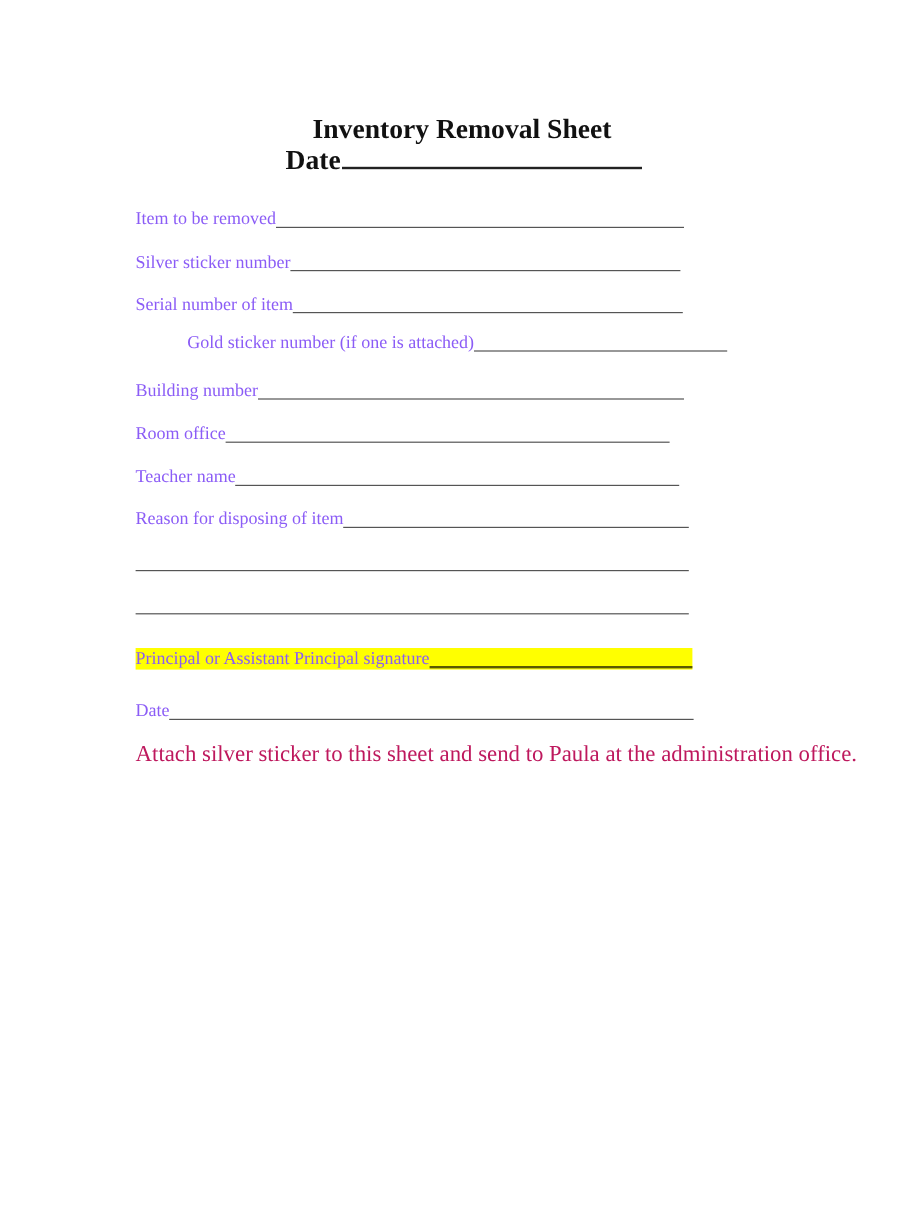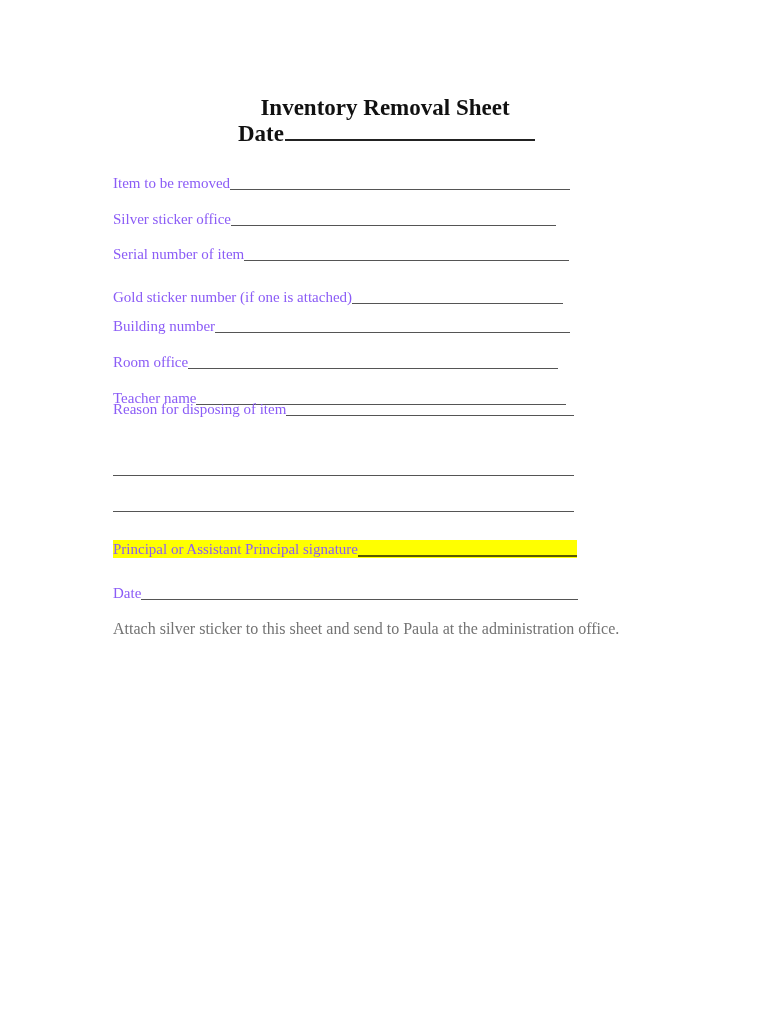--- a/index.html
+++ b/index.html
@@ -75,23 +75,23 @@
       height: 18px;
     }
     .row.highlight .blank {
       border-bottom: 2px solid #5a5a00;
       margin-bottom: 1px;
     }
     .note {
       position: absolute;
       left: 113px;
       top: 620px;
-      font-size: 16px;
+      font-size: 19px;
       line-height: 18px;
-      color: #737373;
+      color: #be185d;
       white-space: nowrap;
     }
   </style>
 </head>
 <body>
 
 <div class="page">
 
   <div class="title title-1">Inventory Removal Sheet</div>
 
@@ -99,50 +99,50 @@
     <span>Date</span>
     <span class="blank"></span>
   </div>
 
   <div class="row" style="top:174px;">
     <span class="label">Item to be removed</span>
     <span class="blank" style="width:340px;"></span>
   </div>
 
   <div class="row" style="top:210px;">
-    <span class="label">Silver sticker office</span>
+    <span class="label">Silver sticker number</span>
     <span class="blank" style="width:325px;"></span>
   </div>
 
   <div class="row" style="top:245px;">
     <span class="label">Serial number of item</span>
     <span class="blank" style="width:325px;"></span>
   </div>
 
-  <div class="row" style="top:288px;">
+  <div class="row" style="top:277px;margin-left:43px;">
     <span class="label">Gold sticker number (if one is attached)</span>
     <span class="blank" style="width:211px;"></span>
   </div>
 
   <div class="row" style="top:317px;">
     <span class="label">Building number</span>
     <span class="blank" style="width:355px;"></span>
   </div>
 
   <div class="row" style="top:353px;">
     <span class="label">Room office</span>
     <span class="blank" style="width:370px;"></span>
   </div>
 
   <div class="row" style="top:389px;">
     <span class="label">Teacher name</span>
     <span class="blank" style="width:370px;"></span>
   </div>
 
-  <div class="row" style="top:400px;">
+  <div class="row" style="top:424px;">
     <span class="label">Reason for disposing of item</span>
     <span class="blank" style="width:288px;"></span>
   </div>
 
   <div class="row" style="top:460px;">
     <span class="label"></span>
     <span class="blank" style="width:461px;"></span>
   </div>
 
   <div class="row" style="top:496px;">

